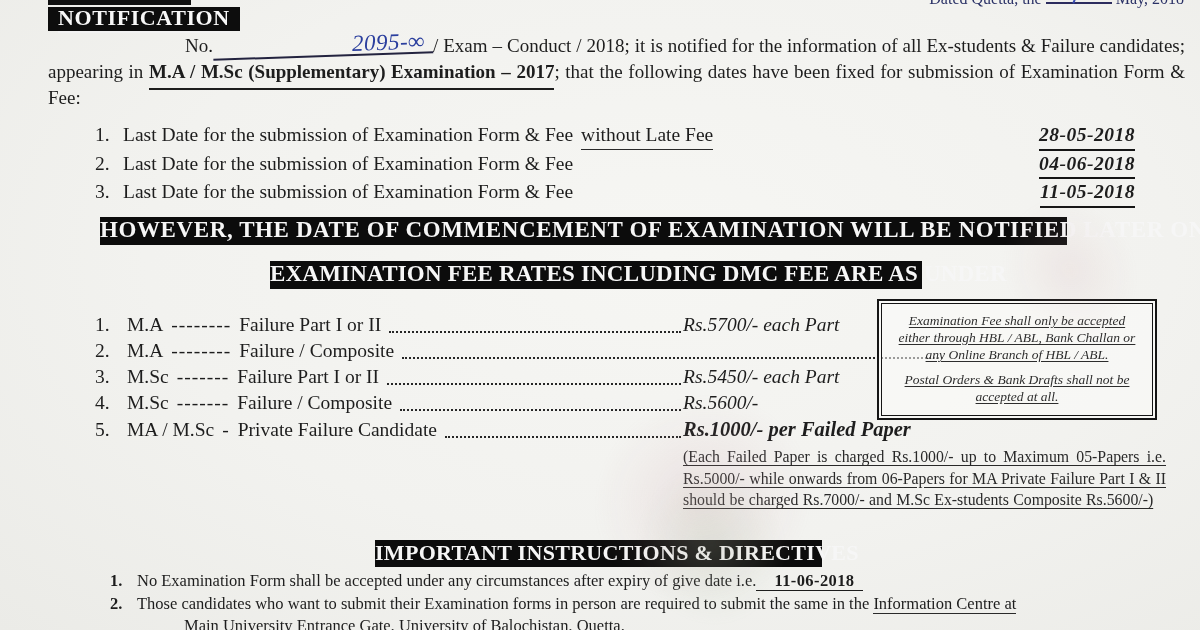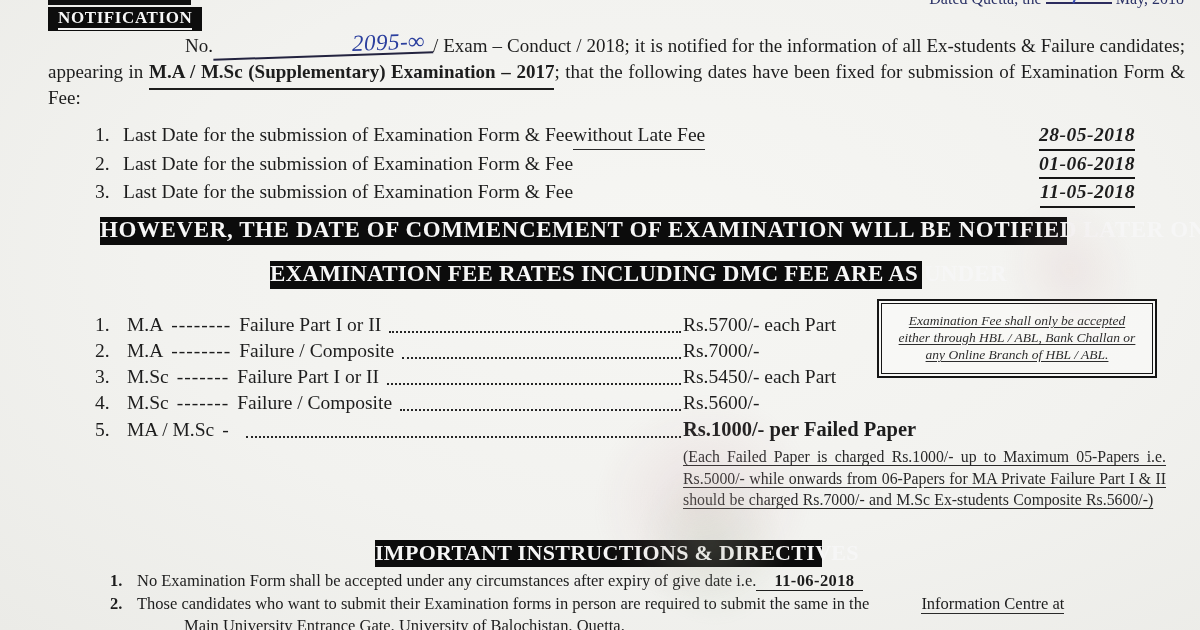--- a/index.html
+++ b/index.html
@@ -10,70 +10,70 @@
     font-family:"Liberation Serif","DejaVu Serif",serif;
     color:#1d1d1d;
   }
   
   .dated{position:absolute; top:-11px; right:16px; font-size:16px; color:#2a3166; white-space:nowrap;}
   .dated .blank{display:inline-block; width:66px; height:13px; border-bottom:2px solid #2c2c5e; position:relative; margin:0 4px;}
   .dated .pen{position:absolute; left:30px; top:-5px; width:2px; height:20px; background:#3a4db0; transform:rotate(22deg);}
   
   .top-strip{position:absolute; left:48px; top:0; width:143px; height:5px; background:#101010;}
   .notif-box{position:absolute; left:48px; top:7px; background:#0d0d0d; color:#f7f7f7;
-    font-weight:bold; font-size:17px; line-height:20px; padding:1px 10px 3px; letter-spacing:.6px;}
+    font-weight:bold; font-size:22px; line-height:20px; padding:1px 10px 3px; letter-spacing:.6px;}
   .notif-box span{border-bottom:2px solid #f2f2f2; padding-bottom:1px;}
   
   .intro{position:absolute; left:48px; top:33px; width:1137px; margin:0;
     font-size:19px; line-height:26px; text-align:justify; text-indent:137px;
     word-spacing:-0.6px;}
   .exam-title{font-weight:bold; border-bottom:2px solid #1d1d1d; padding-bottom:6px;}
   .hand{font-style:italic; color:#2b3f9e; font-size:23px; letter-spacing:.5px;
     display:inline-block; transform:rotate(-2deg); padding:0 8px 1px 2px;
     border-bottom:2px solid #23233f; line-height:18px;}
   
   .deadlines{position:absolute; left:95px; top:122px; width:1040px;}
   .drow{display:flex; font-size:19.5px; line-height:26.5px; align-items:baseline;}
   .dnum{width:28px;}
-  .dphrase{border-bottom:1.5px solid #2a2a2a; margin-left:0;}
+  .dphrase{border-bottom:1.5px solid #2a2a2a; margin-left:8px;}
   .dfill{flex:1;}
   .ddate{font-weight:bold; border-bottom:2px solid #151515; letter-spacing:.5px;font-style:italic;}
   
   .banner{position:absolute; background:#0c0c0c; color:#f6f6f6; font-weight:bold;
     text-align:center; white-space:nowrap;}
   .banner-1{left:100px; top:217px; width:967px; font-size:23px; line-height:24px; padding:1px 0 3px; letter-spacing:.6px;}
   .banner-2{left:270px; top:261px; width:652px; font-size:23px; line-height:24px; padding:1px 0 3px; letter-spacing:.2px;}
   .banner-3{left:375px; top:540px; width:447px; font-size:22px; line-height:23px; padding:1px 0 3px; letter-spacing:.3px;}
   
   .fees{position:absolute; left:95px; top:312px; width:850px;}
   .frow{display:flex; font-size:19.5px; line-height:26px; align-items:baseline;}
   .fnum{width:32px;}
   .fdash{margin:0 8px; letter-spacing:1px;}
   .fleader{flex:1; border-bottom:2.4px dotted #262626; margin:0 2px 5px 8px; min-width:24px; align-self:flex-end;}
-  .fprice{width:262px; white-space:pre;}
+  .fprice{width:262px; white-space:pre;font-style:italic;}
   .frow5 .fprice{width:auto; min-width:262px; font-weight:bold; font-size:20.5px;}
   
   .fee-box{position:absolute; left:877px; top:299px; width:272px;
     border:2.5px solid #151515; padding:2px; background:rgba(252,252,250,.55);}
   .fee-box-inner{border:1.5px solid #151515; padding:8px 10px 10px;
     font-style:italic; font-size:13.5px; line-height:17px; text-align:center; color:#2d2d2d;}
   .fee-box-inner p{margin:0; text-decoration:underline; text-underline-offset:2px;}
   .fee-box-inner p + p{margin-top:8px;}
   
   .note{position:absolute; left:683px; top:446px; width:483px;
     font-size:15.8px; line-height:21.5px; text-align:justify; color:#292929;
     text-decoration:underline; text-underline-offset:3px; word-spacing:.4px;}
   
   .instructions{position:absolute; left:110px; top:570px; width:1075px;}
   .irow{display:flex; font-size:16.5px; line-height:22.5px;}
   .inum{width:27px; font-weight:bold;}
   .ibody{flex:1;}
   .iline1{white-space:nowrap;}
   .iline2{margin-left:47px; white-space:nowrap;}
-  .iphrase{border-bottom:1.3px solid #2a2a2a;margin-left:48px;}
+  .iphrase{border-bottom:1.3px solid #2a2a2a;}
   .idate{font-weight:bold; border-bottom:1.8px solid #1c1c1c; padding:0 8px 0 18px; letter-spacing:.4px;}
   
   .wm{position:absolute; pointer-events:none;}
   .wm1{left:588px; top:392px; width:230px; height:215px; transform:rotate(-28deg);
     background:radial-gradient(ellipse at center, rgba(198,148,158,.18), rgba(198,148,158,0) 68%); filter:blur(2px);}
   .wm2{left:636px; top:466px; width:150px; height:160px; transform:rotate(-20deg);
     background:radial-gradient(ellipse at center, rgba(148,178,140,.16), rgba(148,178,140,0) 70%); filter:blur(2px);}
   .wm3{left:1005px; top:195px; width:130px; height:150px; transform:rotate(-30deg);
     background:radial-gradient(ellipse at center, rgba(205,160,165,.14), rgba(205,160,165,0) 70%); filter:blur(2px);}
 </style>
@@ -99,21 +99,21 @@
       <span class="dnum">1.</span>
       <span>Last Date for the submission of Examination Form &amp; Fee</span>
       <span class="dphrase">without Late Fee</span>
       <span class="dfill"></span>
       <span class="ddate">28-05-2018</span>
     </div>
     <div class="drow">
       <span class="dnum">2.</span>
       <span>Last Date for the submission of Examination Form &amp; Fee</span>
       <span class="dfill"></span>
-      <span class="ddate">01-06-2018</span>
+      <span class="ddate">04-06-2018</span>
     </div>
     <div class="drow">
       <span class="dnum">3.</span>
       <span>Last Date for the submission of Examination Form &amp; Fee</span>
       <span class="dfill"></span>
       <span class="ddate">11-05-2018</span>
     </div>
   </div>
 
   <div class="banner banner-1">HOWEVER, THE DATE OF COMMENCEMENT OF EXAMINATION WILL BE NOTIFIED LATER ON</div>
@@ -127,21 +127,20 @@
       <span>Failure Part I or II</span>
       <span class="fleader"></span>
       <span class="fprice"><span>Rs.5700/-</span><span> each Part</span></span>
     </div>
     <div class="frow">
       <span class="fnum">2.</span>
       <span>M.A</span>
       <span class="fdash">--------</span>
       <span>Failure / Composite</span>
       <span class="fleader"></span>
-      <span class="fprice"><span>Rs.7000/-</span><span></span></span>
     </div>
     <div class="frow">
       <span class="fnum">3.</span>
       <span>M.Sc</span>
       <span class="fdash">-------</span>
       <span>Failure Part I or II</span>
       <span class="fleader"></span>
       <span class="fprice"><span>Rs.5450/-</span><span> each Part</span></span>
     </div>
     <div class="frow">
@@ -149,28 +148,30 @@
       <span>M.Sc</span>
       <span class="fdash">-------</span>
       <span>Failure / Composite</span>
       <span class="fleader"></span>
       <span class="fprice"><span>Rs.5600/-</span><span></span></span>
     </div>
     <div class="frow frow5">
       <span class="fnum">5.</span>
       <span>MA / M.Sc</span>
       <span class="fdash">-</span>
+      <span>Private Failure Candidate</span>
       <span class="fleader"></span>
       <span class="fprice"><span>Rs.1000/-</span><span> per Failed Paper</span></span>
     </div>
   </div>
 
   <div class="fee-box">
     <div class="fee-box-inner">
       <p>Examination Fee shall only be accepted either through HBL / ABL, Bank Challan or any Online Branch of HBL / ABL.</p>
+      <p>Postal Orders &amp; Bank Drafts shall not be accepted at all.</p>
     </div>
   </div>
 
   <div class="note">(Each Failed Paper is charged Rs.1000/- up to Maximum 05-Papers i.e. Rs.5000/- while onwards from 06-Papers for MA Private Failure Part I &amp; II should be charged Rs.7000/- and M.Sc Ex-students Composite Rs.5600/-)</div>
 
   <div class="banner banner-3">IMPORTANT INSTRUCTIONS &amp; DIRECTIVES</div>
 
   <div class="instructions">
     <div class="irow">
       <span class="inum">1.</span>

